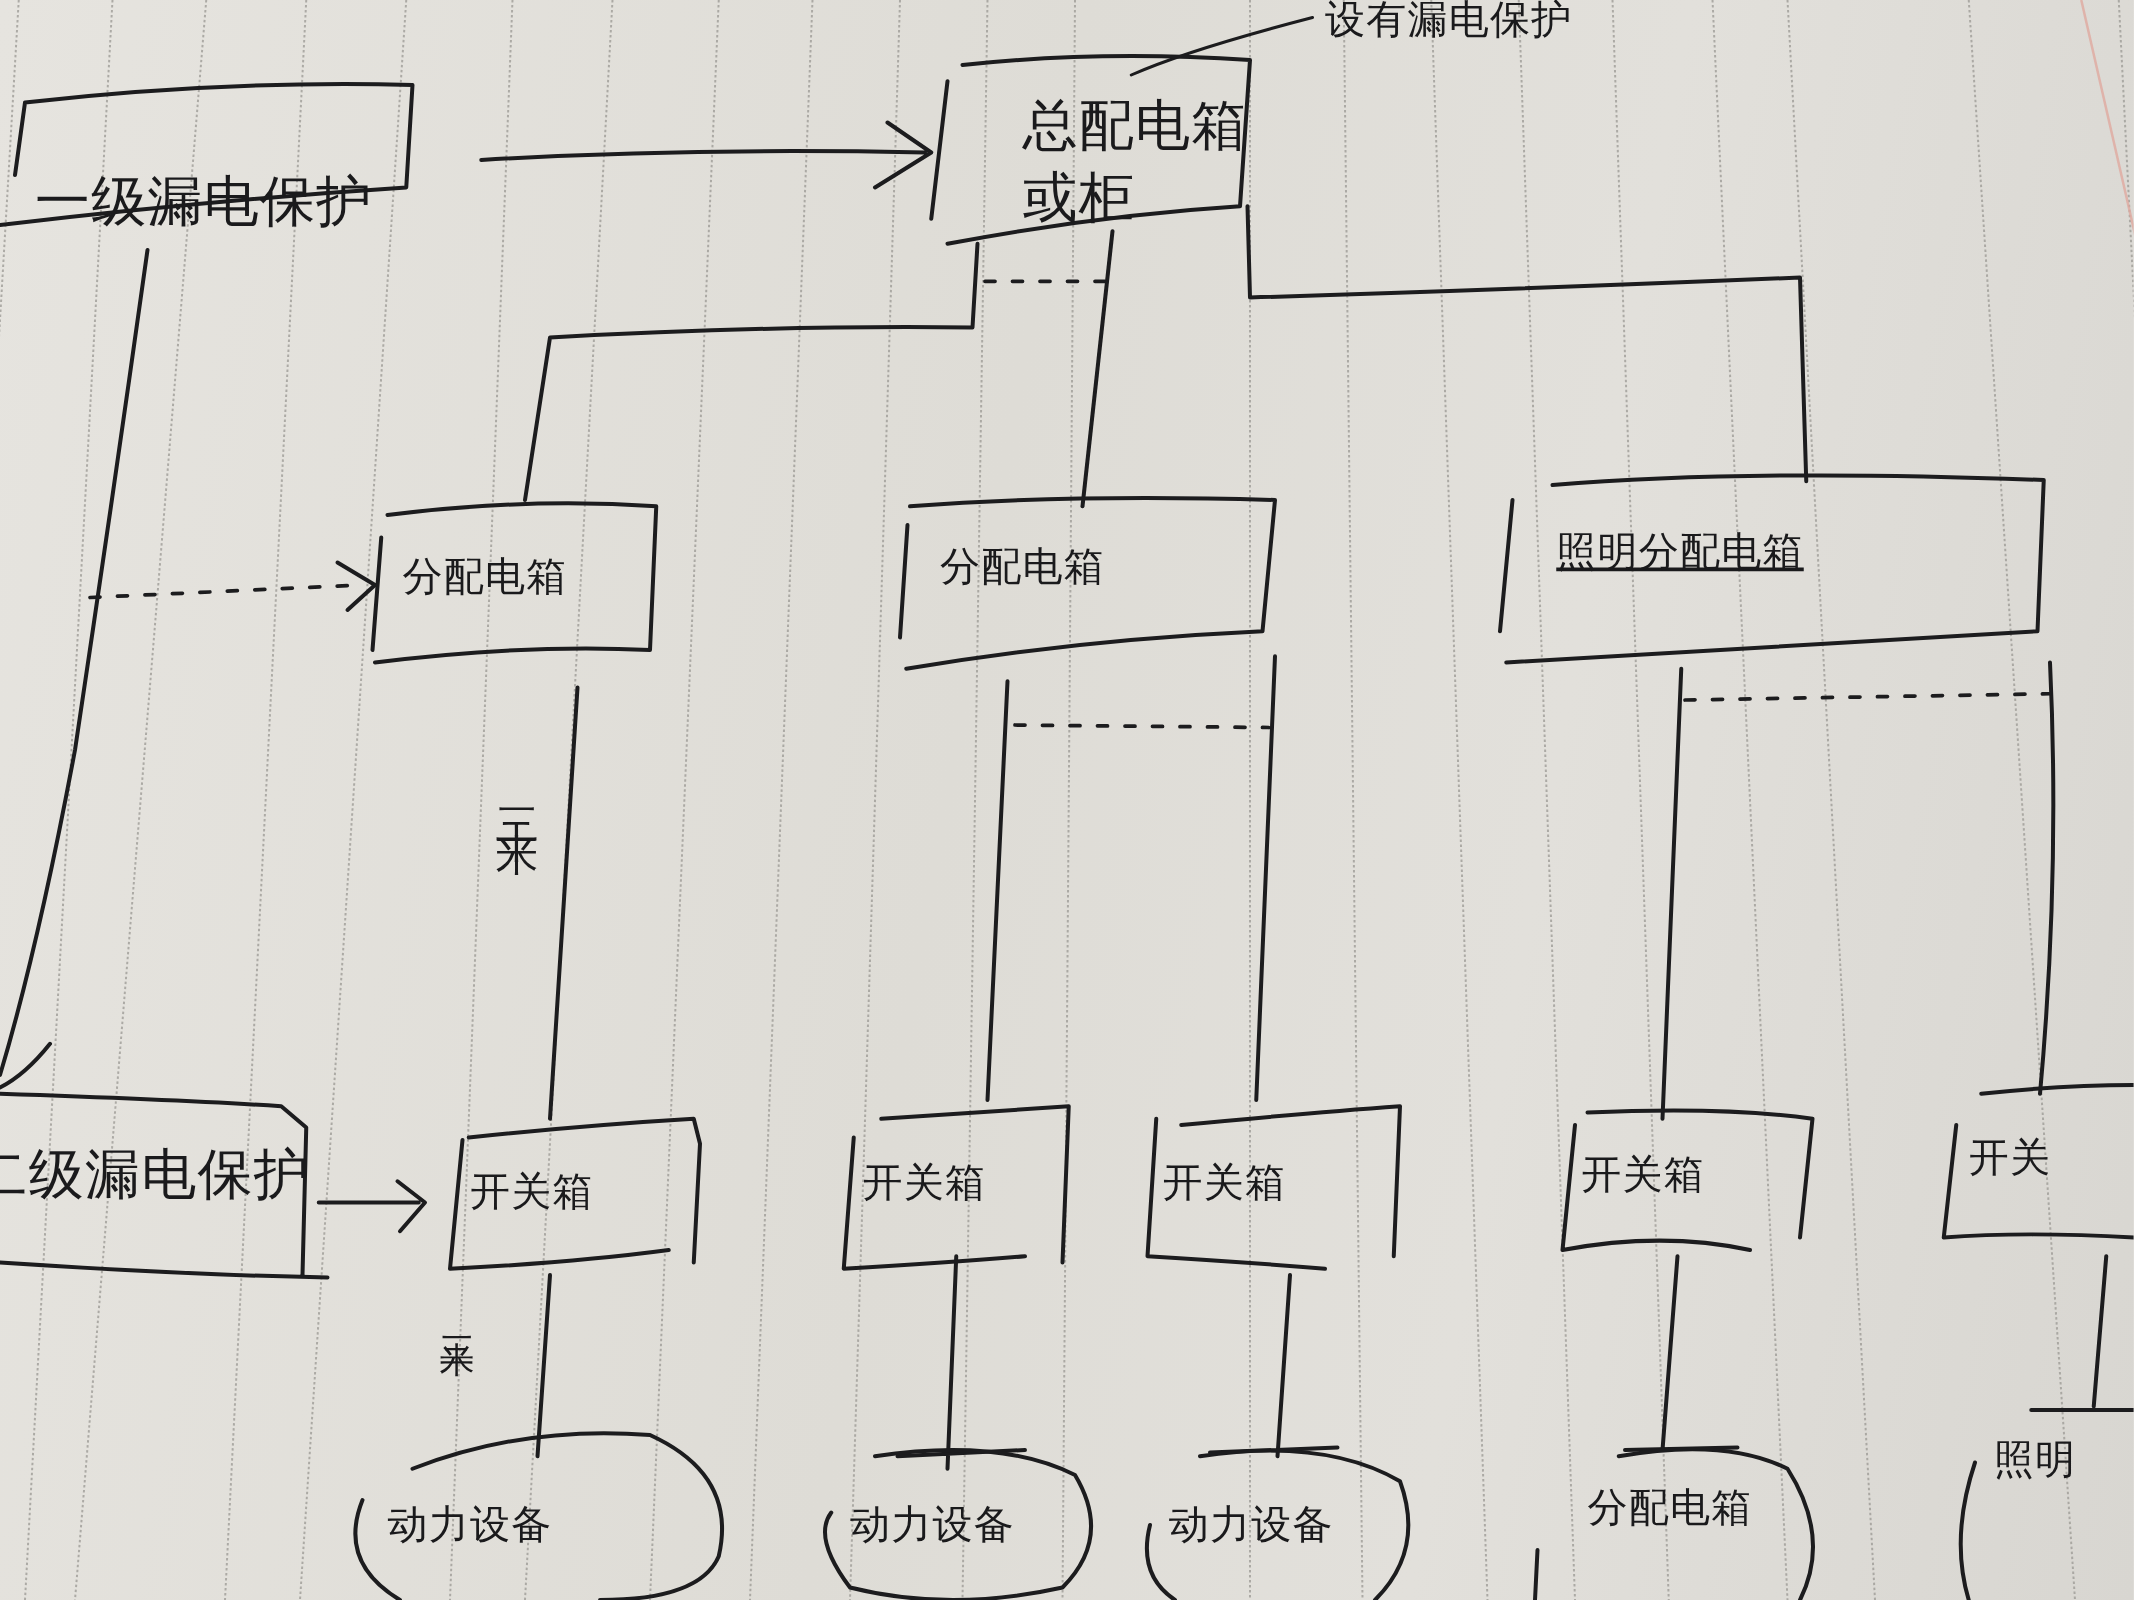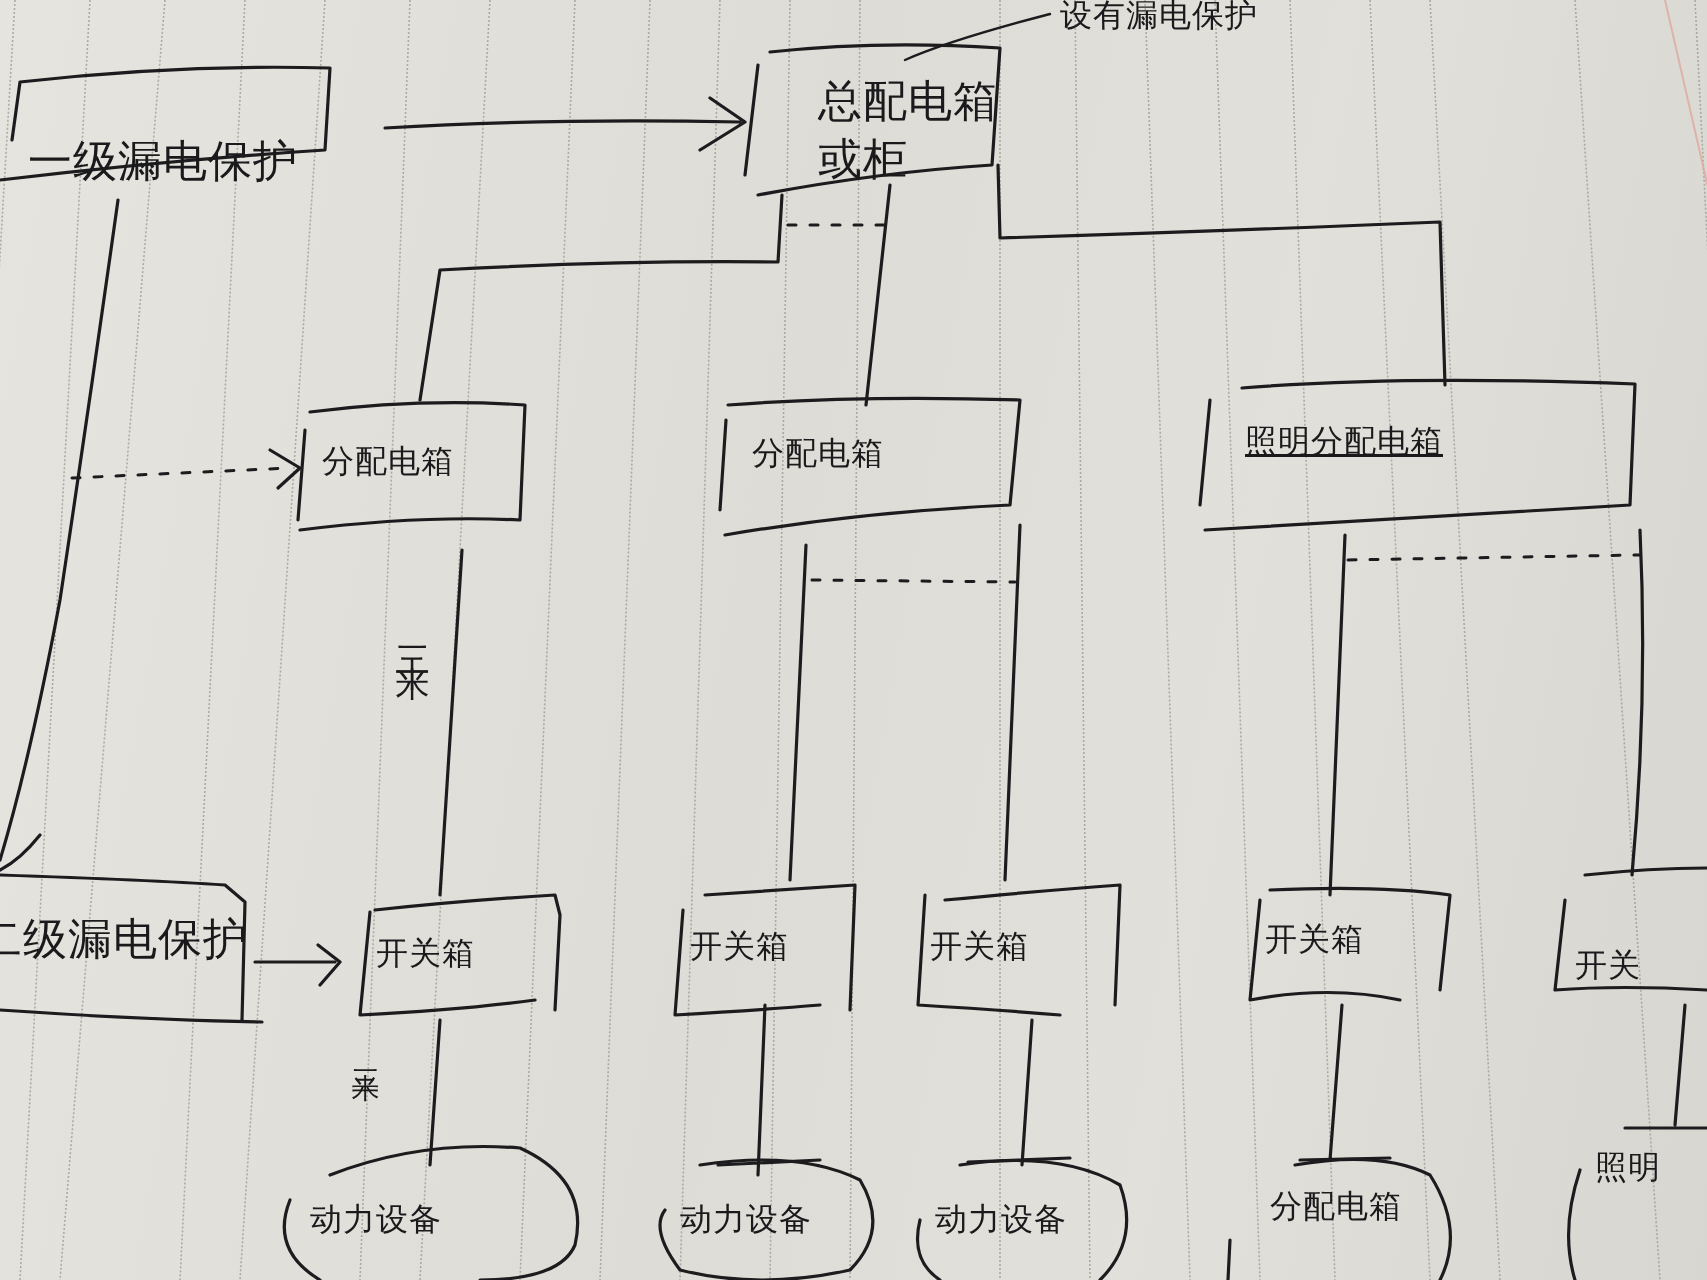--- a/index.html
+++ b/index.html
@@ -124,21 +124,21 @@
 <div class="hw lbl-mid node" style="left:1245px; top:420px;text-decoration:underline;">照明分配电箱</div>
 
 <div class="hw vert node" style="left:390px; top:620px;">三十米</div>
 
 <div class="hw lbl-big node" style="left:-22px; top:910px;">二级漏电保护</div>
 
 <div class="hw lbl-mid node" style="left:376px; top:932px;">开关箱</div>
 <div class="hw lbl-mid node" style="left:690px; top:925px;">开关箱</div>
 <div class="hw lbl-mid node" style="left:930px; top:925px;">开关箱</div>
 <div class="hw lbl-mid node" style="left:1265px; top:918px;">开关箱</div>
-<div class="hw lbl-mid node" style="left:1575px; top:905px;margin-top:39px;">开关</div>
+<div class="hw lbl-mid node" style="left:1575px; top:905px;">开关</div>
 
 <div class="hw vert node" style="left:346px; top:1048px; font-size:28px; letter-spacing:4px;">三米</div>
 
 <div class="hw lbl-mid node" style="left:310px; top:1198px;">动力设备</div>
 <div class="hw lbl-mid node" style="left:680px; top:1198px;">动力设备</div>
 <div class="hw lbl-mid node" style="left:935px; top:1198px;">动力设备</div>
 <div class="hw lbl-mid node" style="left:1270px; top:1185px;">分配电箱</div>
 <div class="hw lbl-mid node" style="left:1595px; top:1146px;">照明</div>
 
 </body></html>

